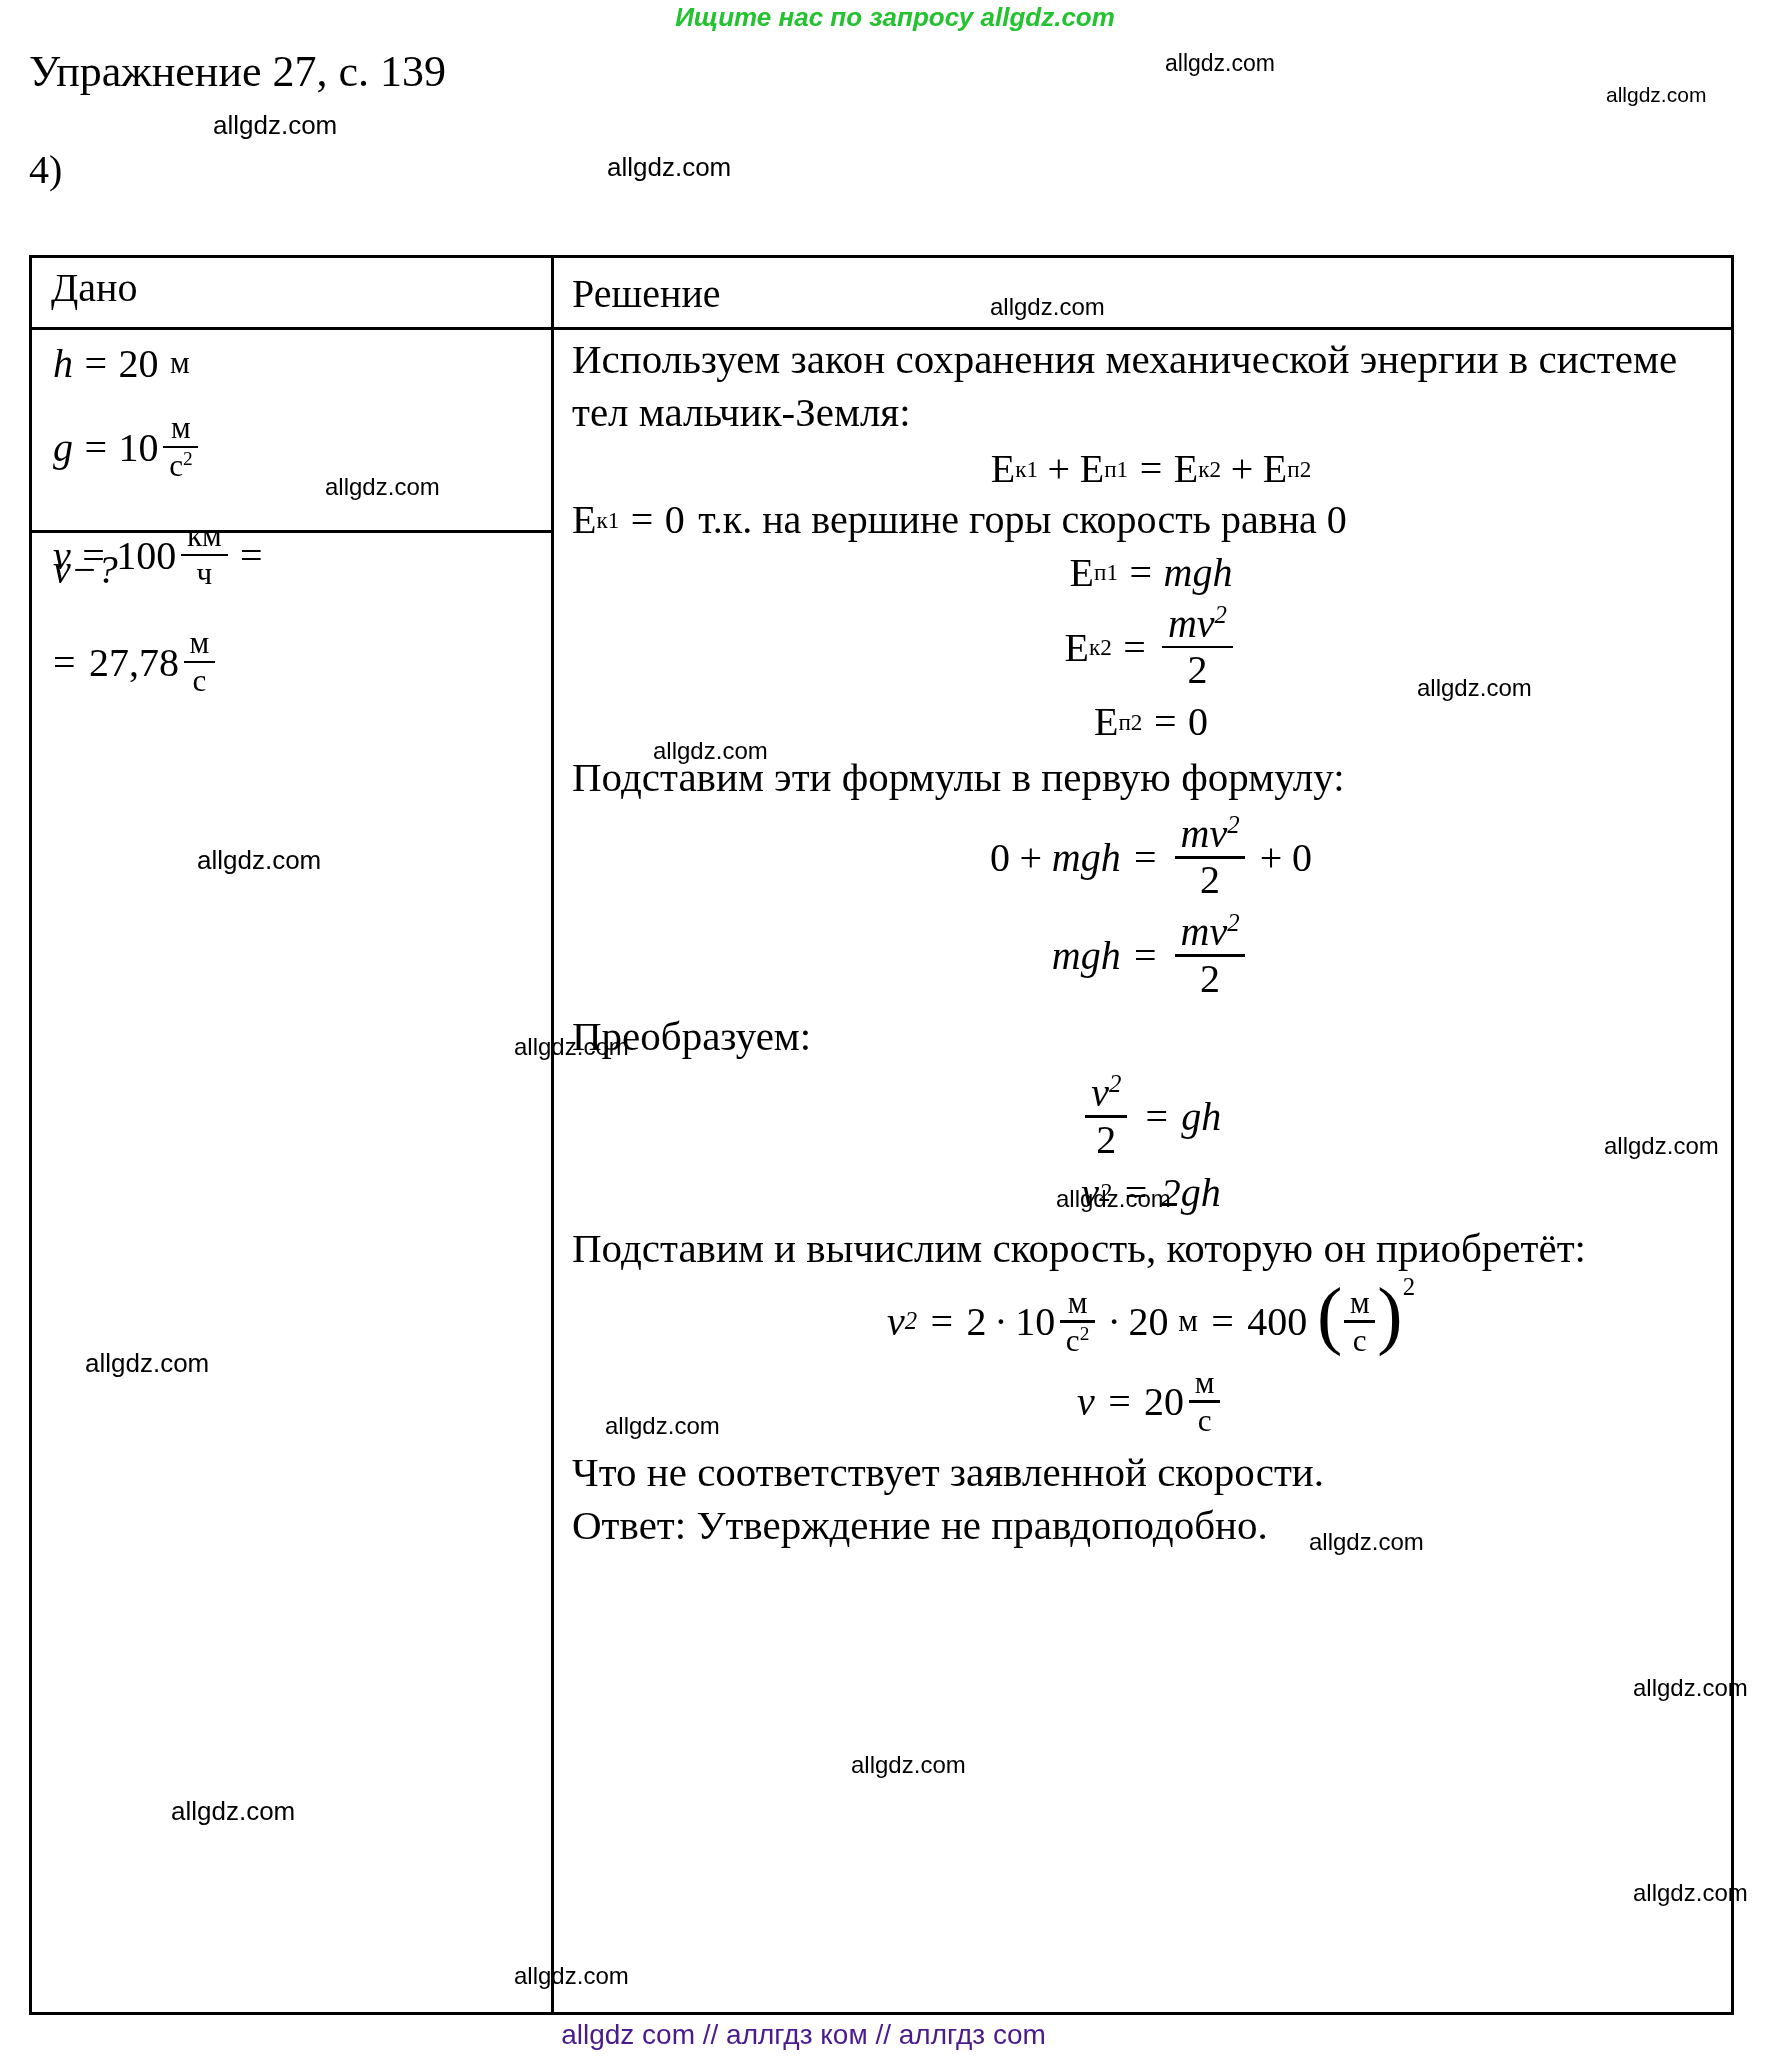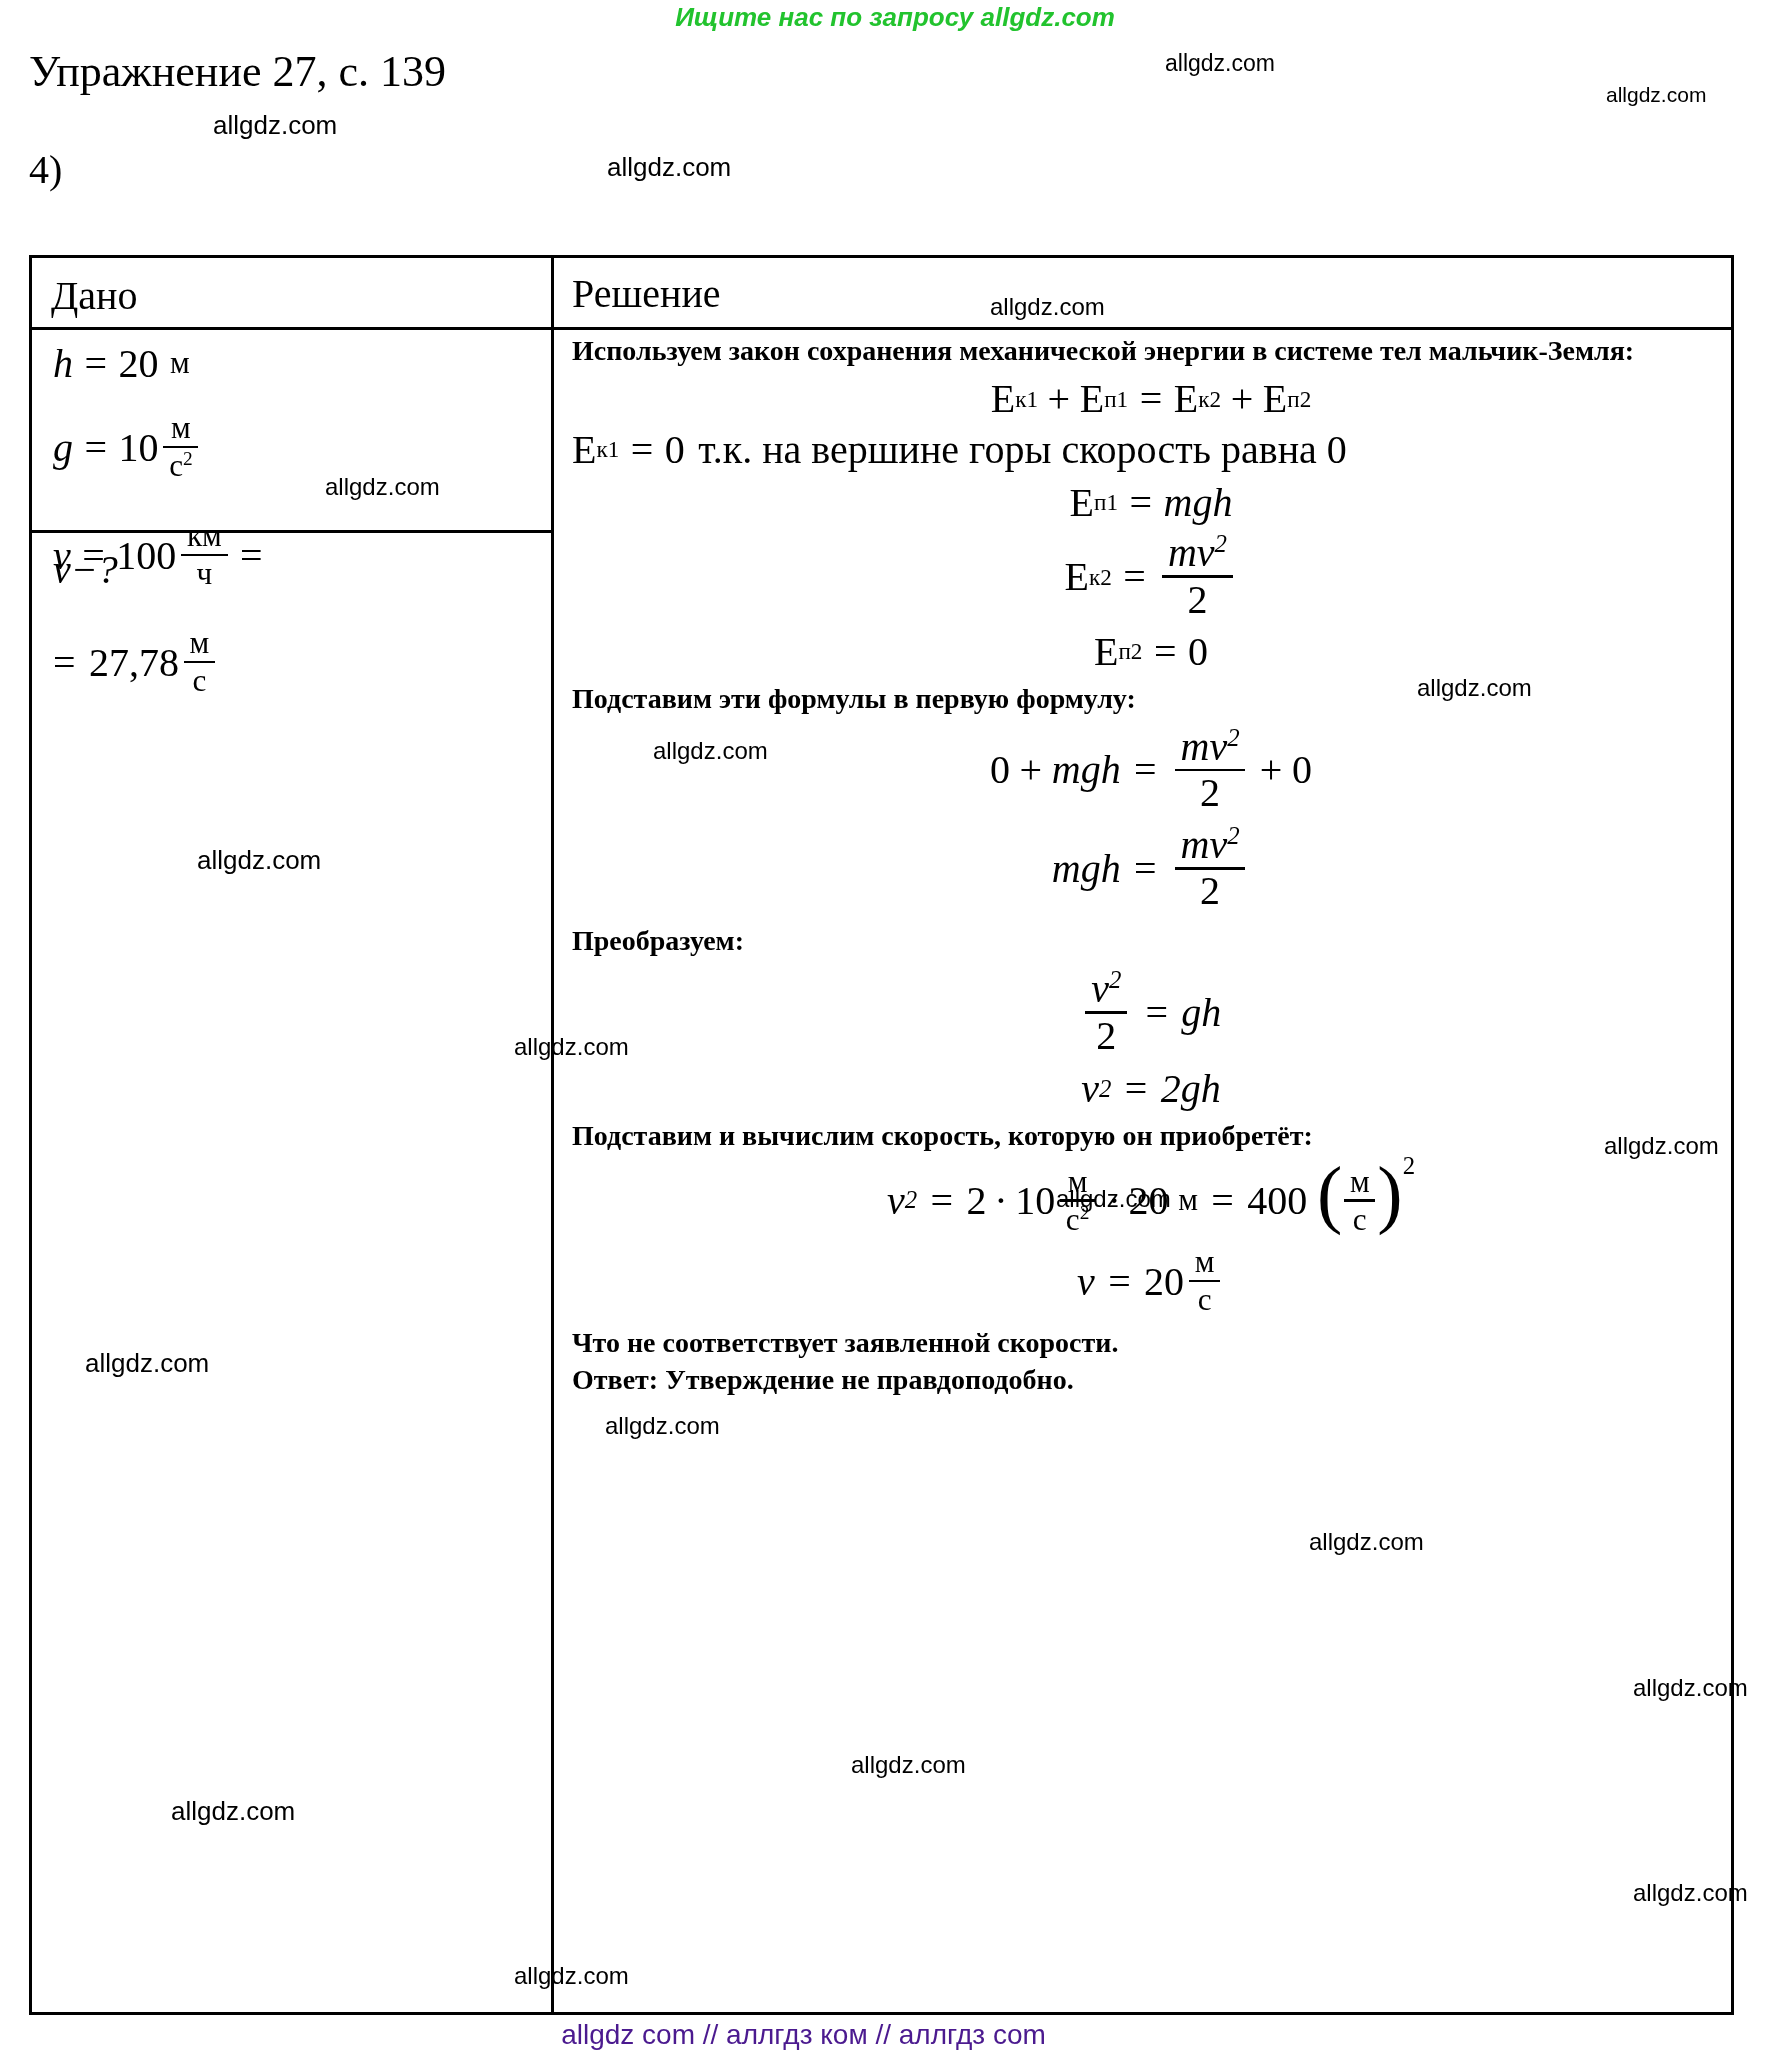--- a/index.html
+++ b/index.html
@@ -53,21 +53,21 @@
   .tbl .vline{
     position:absolute;left:519px;top:0;width:2.9px;height:100%;
     background:#000;
   }
   .tbl .hline-head{
     position:absolute;left:0;top:69px;width:100%;height:2.9px;background:#000;
   }
   .hd{
     position:absolute;font-size:40px;
   }
-  .hd-dano{left:19px;top:14px;}
+  .hd-dano{left:19px;top:6px;}
   .hd-resh{left:540px;top:11.5px;}
 
   
   .given{
     position:absolute;left:21px;top:75px;width:496px;
   }
   .grow{position:relative;font-size:40px;display:flex;align-items:center;}
   .sep-given{
     position:absolute;left:0;top:272px;width:519px;height:2.9px;background:#000;
   }
@@ -82,21 +82,21 @@
   .frac .num{padding:0 5.8px 1.9px 5.8px;font-size:0.78em;}
   .frac .den{padding:1.9px 5.8px 0 5.8px;font-size:0.78em;}
   .frac .bar{display:block;width:100%;height:2.9px;background:#000;}
   .frac.big .num,.frac.big .den{font-size:1em;}
   .sup{font-size:0.62em;vertical-align:super;line-height:0;}
   .sub{font-size:0.58em;vertical-align:sub;line-height:0;}
   .unit{font-style:normal;}
 
   
   .sol{position:absolute;left:540px;top:75px;width:1158px;}
-  .ptext{font-size:28px;line-height:1.30;font-weight:bold;}
+  .ptext{font-size:41px;line-height:1.30;}
   .eqrow{font-size:40px;display:flex;justify-content:center;align-items:center;}
   .eqrow.off{justify-content:flex-start;}
 
   
   .footer{
     position:absolute;left:0;top:2019px;width:1607px;text-align:center;
     font-family:"Liberation Sans","DejaVu Sans",sans-serif;
     font-size:28px;color:#4b1a8f;font-weight:400;
   }
 </style>

